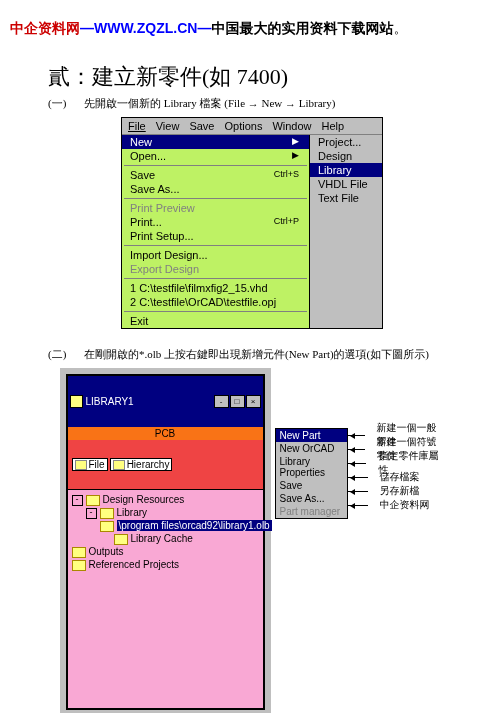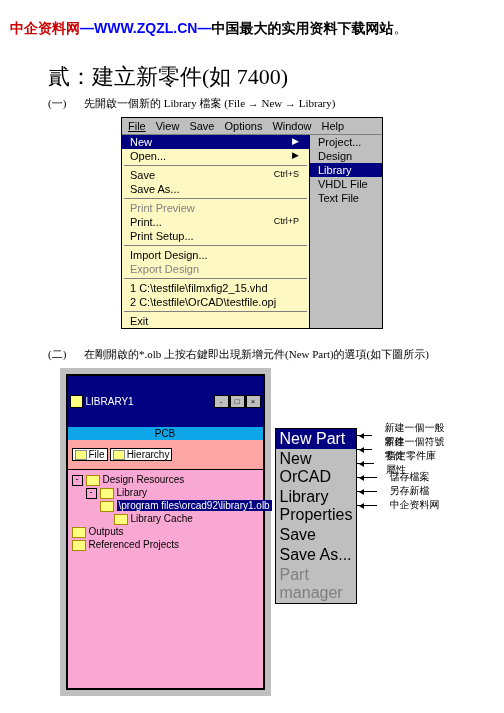--- a/index.html
+++ b/index.html
@@ -27,50 +27,50 @@
   .subrow .num { min-width:26px; }
   .fig { display:flex; justify-content:center; margin-bottom:18px; }
   
   .menu-bar {
     background:#bfbfbf; border:1px solid #000; width:260px;
     font-family:"MS Sans Serif", Arial, sans-serif; font-size:11px;
   }
   .menu-top { display:flex; gap:10px; padding:2px 6px; border-bottom:1px solid #808080;}
   .menu-top span:first-child { text-decoration: underline;}
   .menu-body { display:flex; }
-  .menu-col1 { flex:1; background:#fef9c3; border-right:1px solid #000; }
+  .menu-col1 { flex:1; background:#bef264; border-right:1px solid #000; }
   .menu-col2 { width:72px; background:#bfbfbf; }
   .mitem { display:flex; justify-content:space-between; padding:1px 10px 1px 8px; }
   .mitem.sel { background:#000080; color:#fff;}
   .mitem .arw { font-size:9px;}
   .mitem.dis { color:#808080;}
   .msep { height:1px; background:#808080; margin:2px 2px;}
   .appwin {
     width:195px; border:2px solid #000; font-family:"MS Sans Serif",Arial,sans-serif;
     font-size:10px; background:#fff;
   }
   .titlebar { background:#000080; color:#fff; display:flex; align-items:center; padding:19px 2px;}
   .titlebar .ticon { width:11px;height:11px;background:#ffff80;border:1px solid #000;margin-right:3px;}
   .titlebar .ttxt { flex:1;}
   .titlebar .tbtn { width:13px;height:11px;background:#bfbfbf;border:1px solid #000;margin-left:1px;
     display:flex;align-items:center;justify-content:center;font-size:8px;color:#000;}
-  .pcbtab { text-align:center; padding:1px 0; background:#0ea5e9;}
-  .tabspane { background:#fca5a5; padding:8px 4px;}
+  .pcbtab { text-align:center; padding:1px 0; background:#f97316;}
+  .tabspane { background:#ef4444; padding:18px 4px;}
   .tabbtn { display:inline-block;background:#fff;border:1px solid #000;padding:0 2px;margin-right:2px;}
   .tabbtn .ticon2 { display:inline-block;width:10px;height:8px;background:#ffff80;border:1px solid #888;vertical-align:middle;margin-right:2px;}
   .tree { background:#f9a8d4; height:210px; padding:4px 2px; border-top:1px solid #000;}
   .tnode { white-space:nowrap; padding:0 0 1px 0;}
   .ind0{padding-left:2px;} .ind1{padding-left:16px;} .ind2{padding-left:30px;} .ind3{padding-left:44px;}
   .pm { display:inline-block;width:9px;height:9px;border:1px solid #000;text-align:center;line-height:7px;font-size:9px;margin-right:3px;vertical-align:middle;}
   .foldr{display:inline-block;width:12px;height:9px;background:#ffff80;border:1px solid #a80;margin-right:3px;vertical-align:middle;}
   .tsel{background:#000080;color:#fff;padding:0 2px;}
   .sidecol { width:170px; padding-left:4px;}
   .sidecol .ctx {
     margin-top:60px; width:82px; background:#bfbfbf;border:1px solid #000;
-    font-family:"MS Sans Serif",Arial,sans-serif;font-size:16px;
+    font-family:"MS Sans Serif",Arial,sans-serif;font-size:10px;
   }
   .ctx .mitem{padding:1px 4px;}
   .ctx .sel2{background:#000080;color:#fff;}
   .ctx .dis2{color:#808080;}
   .annot-row{display:flex;align-items:center;gap:12px;height:14px;font-size:10px;}
   .annot-row .aline{width:20px;border-top:1px solid #000;position:relative;}
   .annot-row .aline::before{content:"";position:absolute;left:-1px;top:-3px;border:3px solid transparent;border-right:5px solid #000;}
   .pgnum { text-align:center; margin-top:20px; font-size:11px;}
   .bigpane { background:#bfbfbf; padding:6px; display:inline-block;}
   .fig2-outer{ position:relative; display:flex; }

